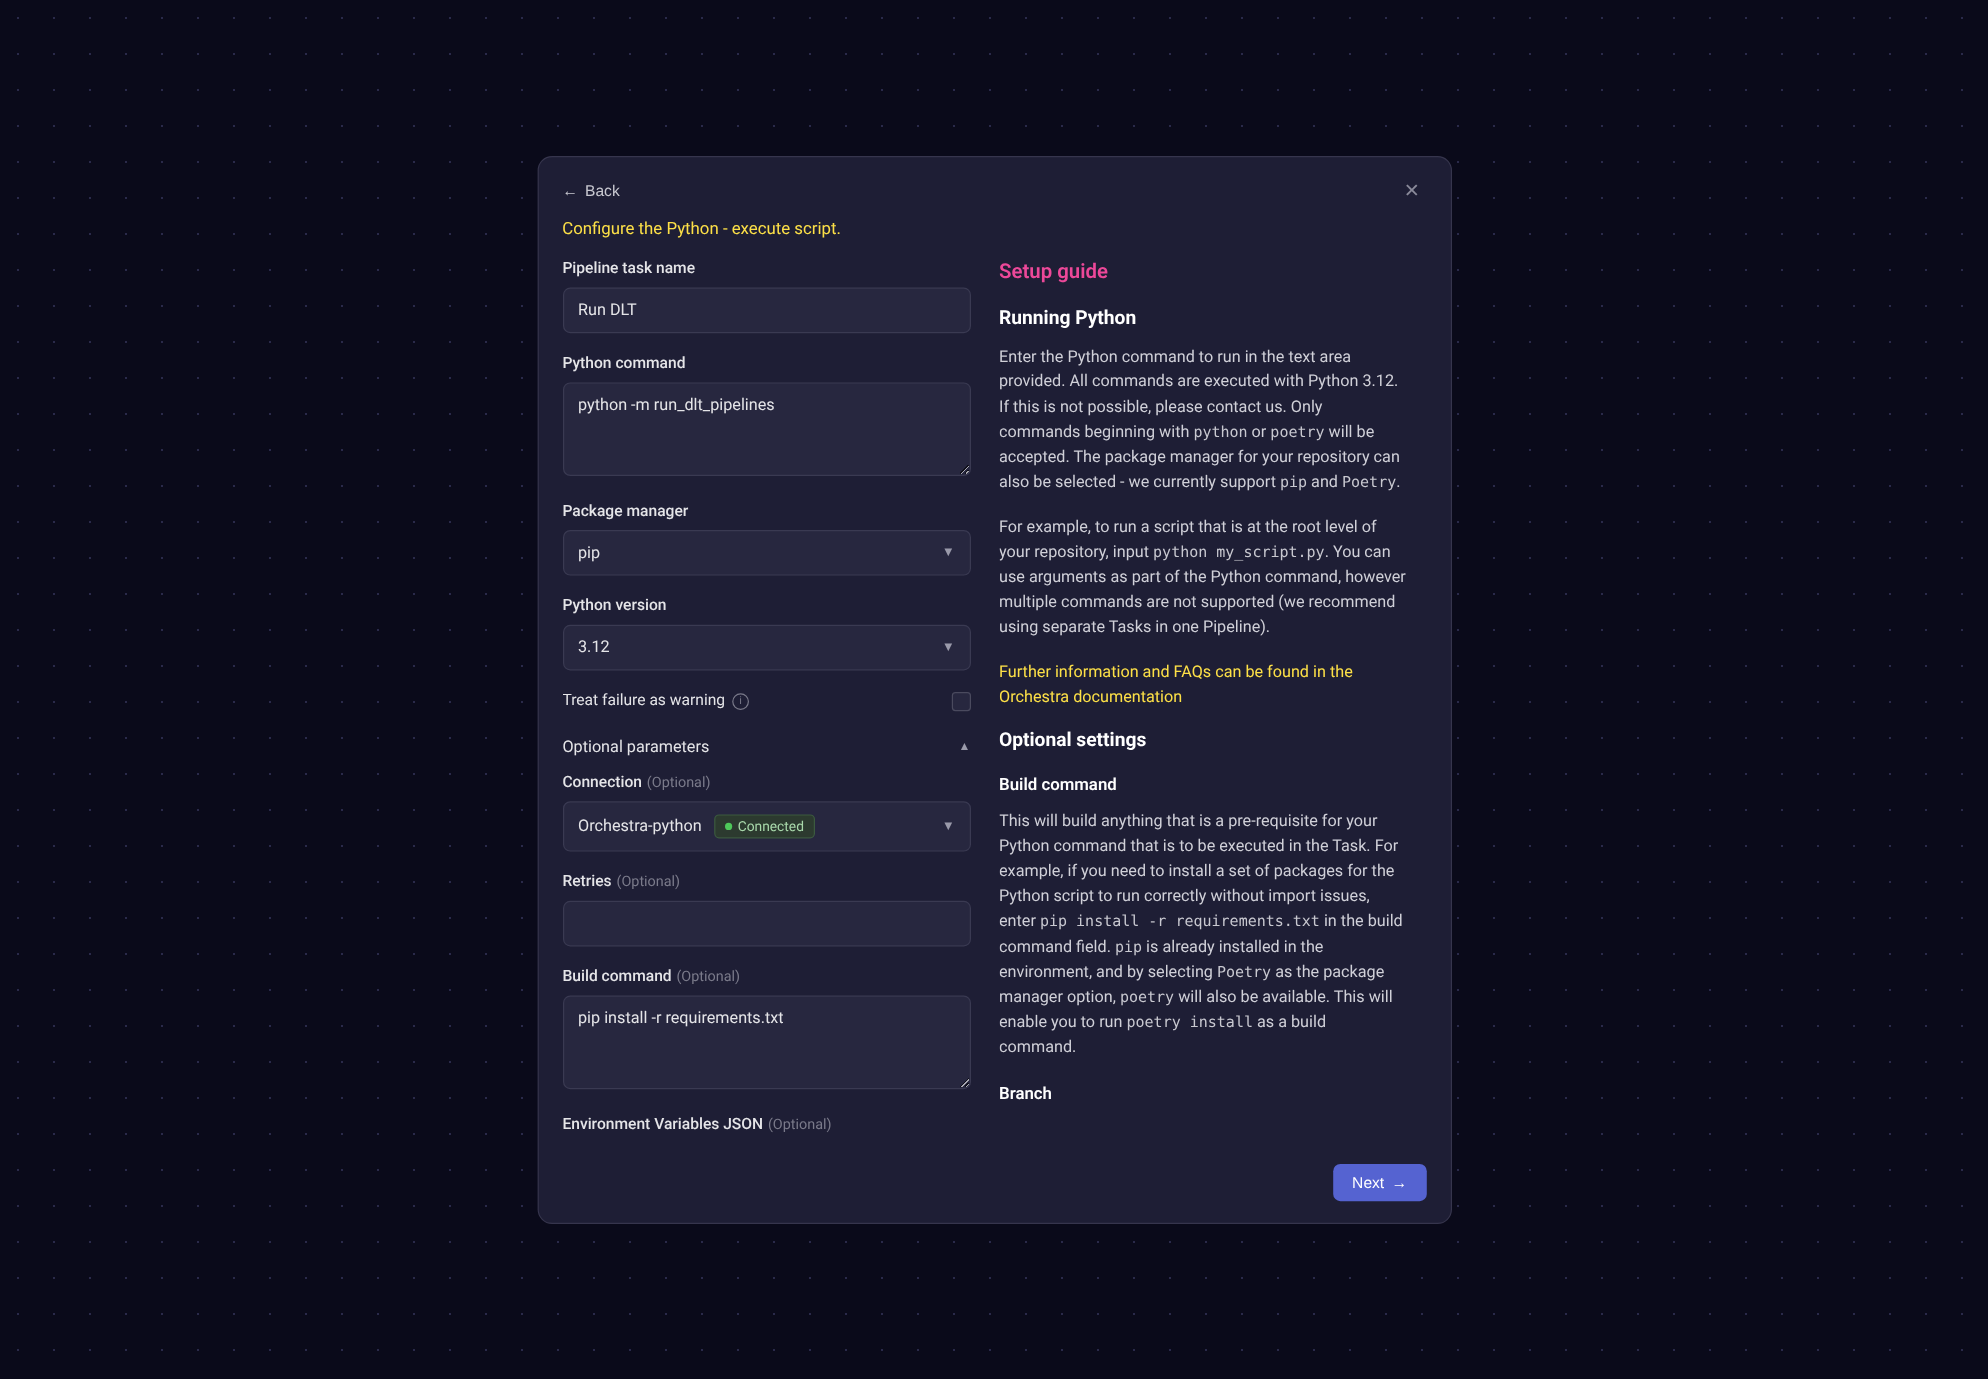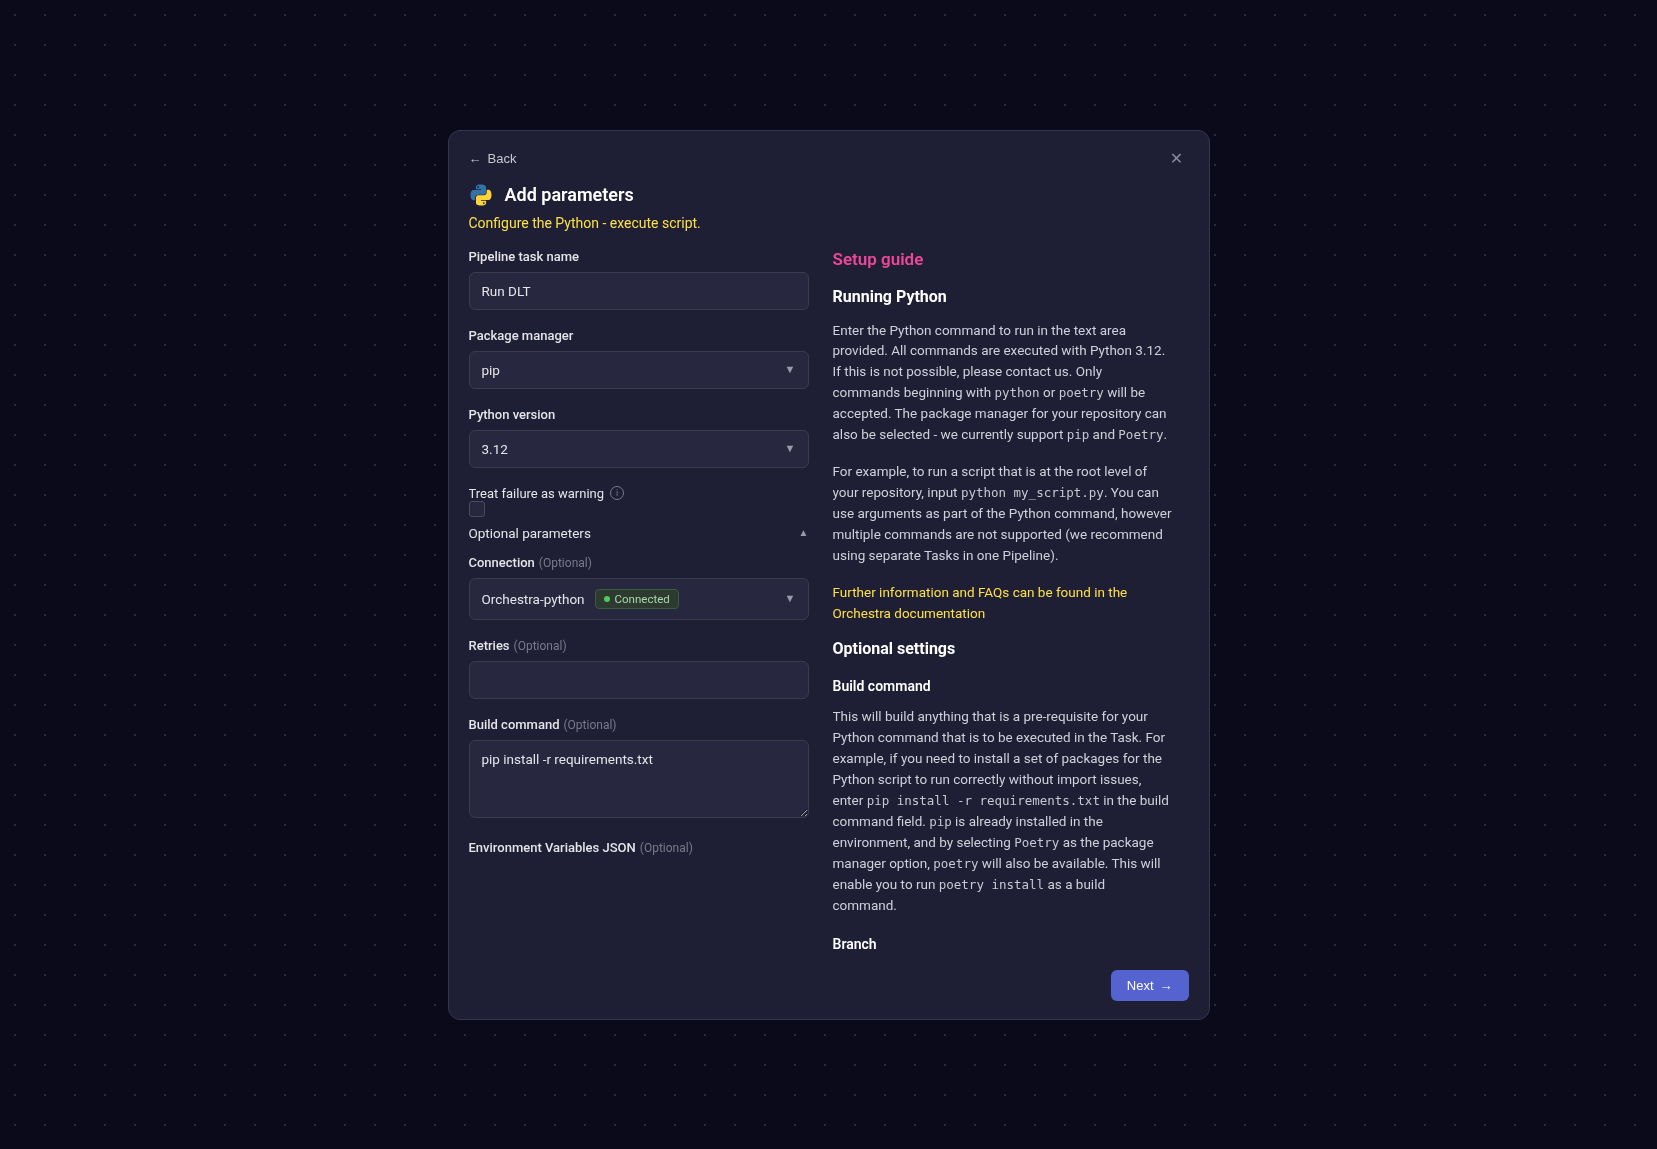--- a/index.html
+++ b/index.html
@@ -132,23 +132,23 @@
   border-radius: 4px;
   padding: 2px 8px;
   font-size: 11.5px;
   color: #a8d8aa;
 }
 .badge-dot {
   width: 6px; height: 6px; border-radius: 50%; background: #4ec95a;
 }
 .check-row {
   display: flex;
+  align-items: center;
   justify-content: space-between;
-  margin-bottom: 8px;
-  flex-direction: column;
+  margin-bottom: 22px;
 }
 .check-label {
   display: flex; align-items: center; gap: 6px;
   font-size: 13px; color: #e5e5e8;
 }
 .info-icon {
   width: 14px; height: 14px; border: 1px solid #7a7a8a; border-radius: 50%;
   display: inline-flex; align-items: center; justify-content: center;
   font-size: 9px; color: #7a7a8a;
 }
@@ -210,38 +210,35 @@
   <div class="modal-header">
     <div class="back-row">
       <button class="back-btn">
         <span>←</span>
         <span>Back</span>
       </button>
       <button class="close-btn">
         <span>✕</span>
       </button>
     </div>
-    <div class="title-row">
-      <svg class="py-icon" viewBox="0 0 32 32">
-        <path fill="#3572A5" d="M15.9 2c-7.1 0-6.7 3.1-6.7 3.1v3.2h6.8v1H6.5S2 8.8 2 16s4 7 4 7h2.4v-3.4s-.1-4 3.9-4h6.7s3.7.1 3.7-3.6V5.7S23.2 2 15.9 2zm-3.7 2.1c.7 0 1.2.5 1.2 1.2s-.5 1.2-1.2 1.2-1.2-.5-1.2-1.2.5-1.2 1.2-1.2z"></path>
-        <path fill="#FFD43B" d="M16.1 30c7.1 0 6.7-3.1 6.7-3.1v-3.2H16v-1h9.5S30 23.2 30 16s-4-7-4-7h-2.4v3.4s.1 4-3.9 4H13s-3.7-.1-3.7 3.6v6.3S8.8 30 16.1 30zm3.7-2.1c-.7 0-1.2-.5-1.2-1.2s.5-1.2 1.2-1.2 1.2.5 1.2 1.2-.5 1.2-1.2 1.2z"></path>
-      </svg>
-      <h1 class="title">Add parameters</h1>
-    </div>
     <p class="subtitle">Configure the Python - execute script.</p>
   </div>
 
   <div class="modal-body">
     <div class="form-col">
 
       <div class="field">
         <label class="label">Pipeline task name</label>
         <input type="text" value="Run DLT" style="">
       </div>
 
+      <div class="field">
+        <label class="label">Python command</label>
+        <textarea style="">python -m run_dlt_pipelines</textarea>
+      </div>
 
       <div class="field">
         <label class="label">Package manager</label>
         <div class="select">
           <span>pip</span>
           <span class="chev">▼</span>
         </div>
       </div>
 
       <div class="field">

